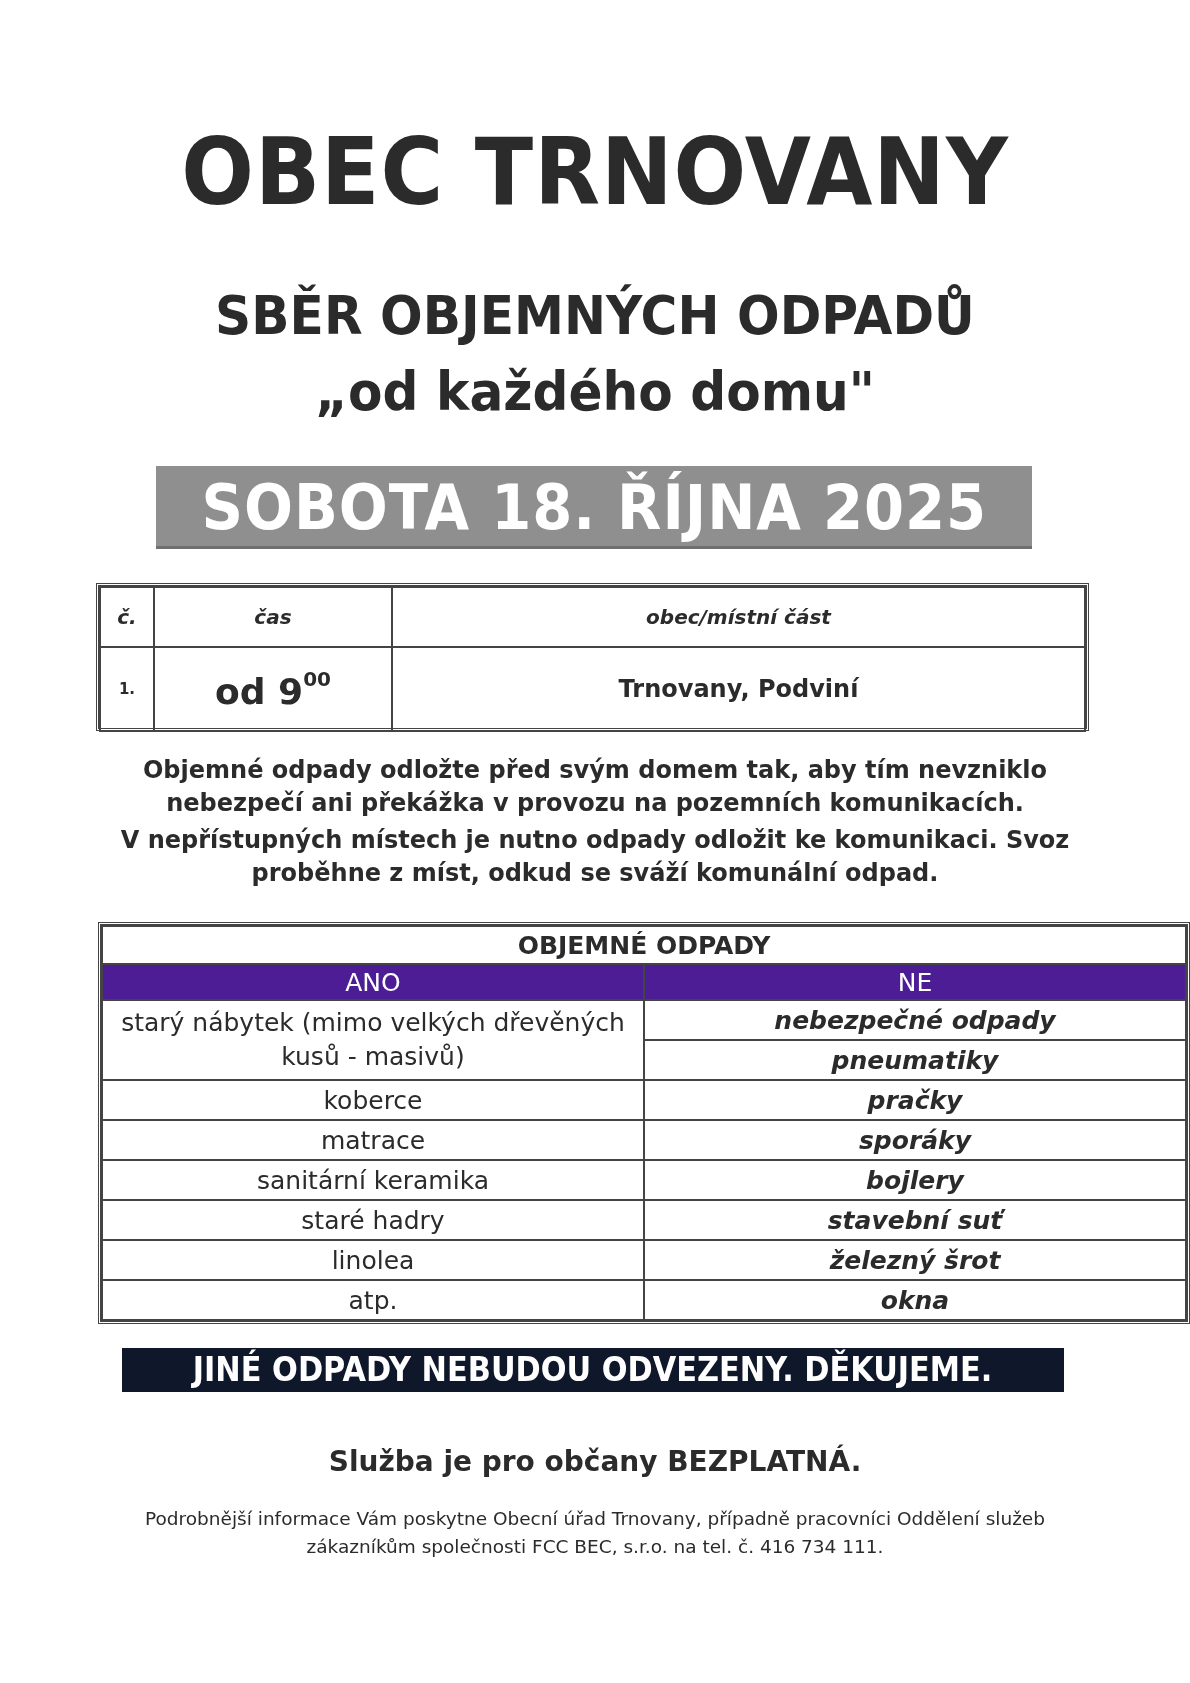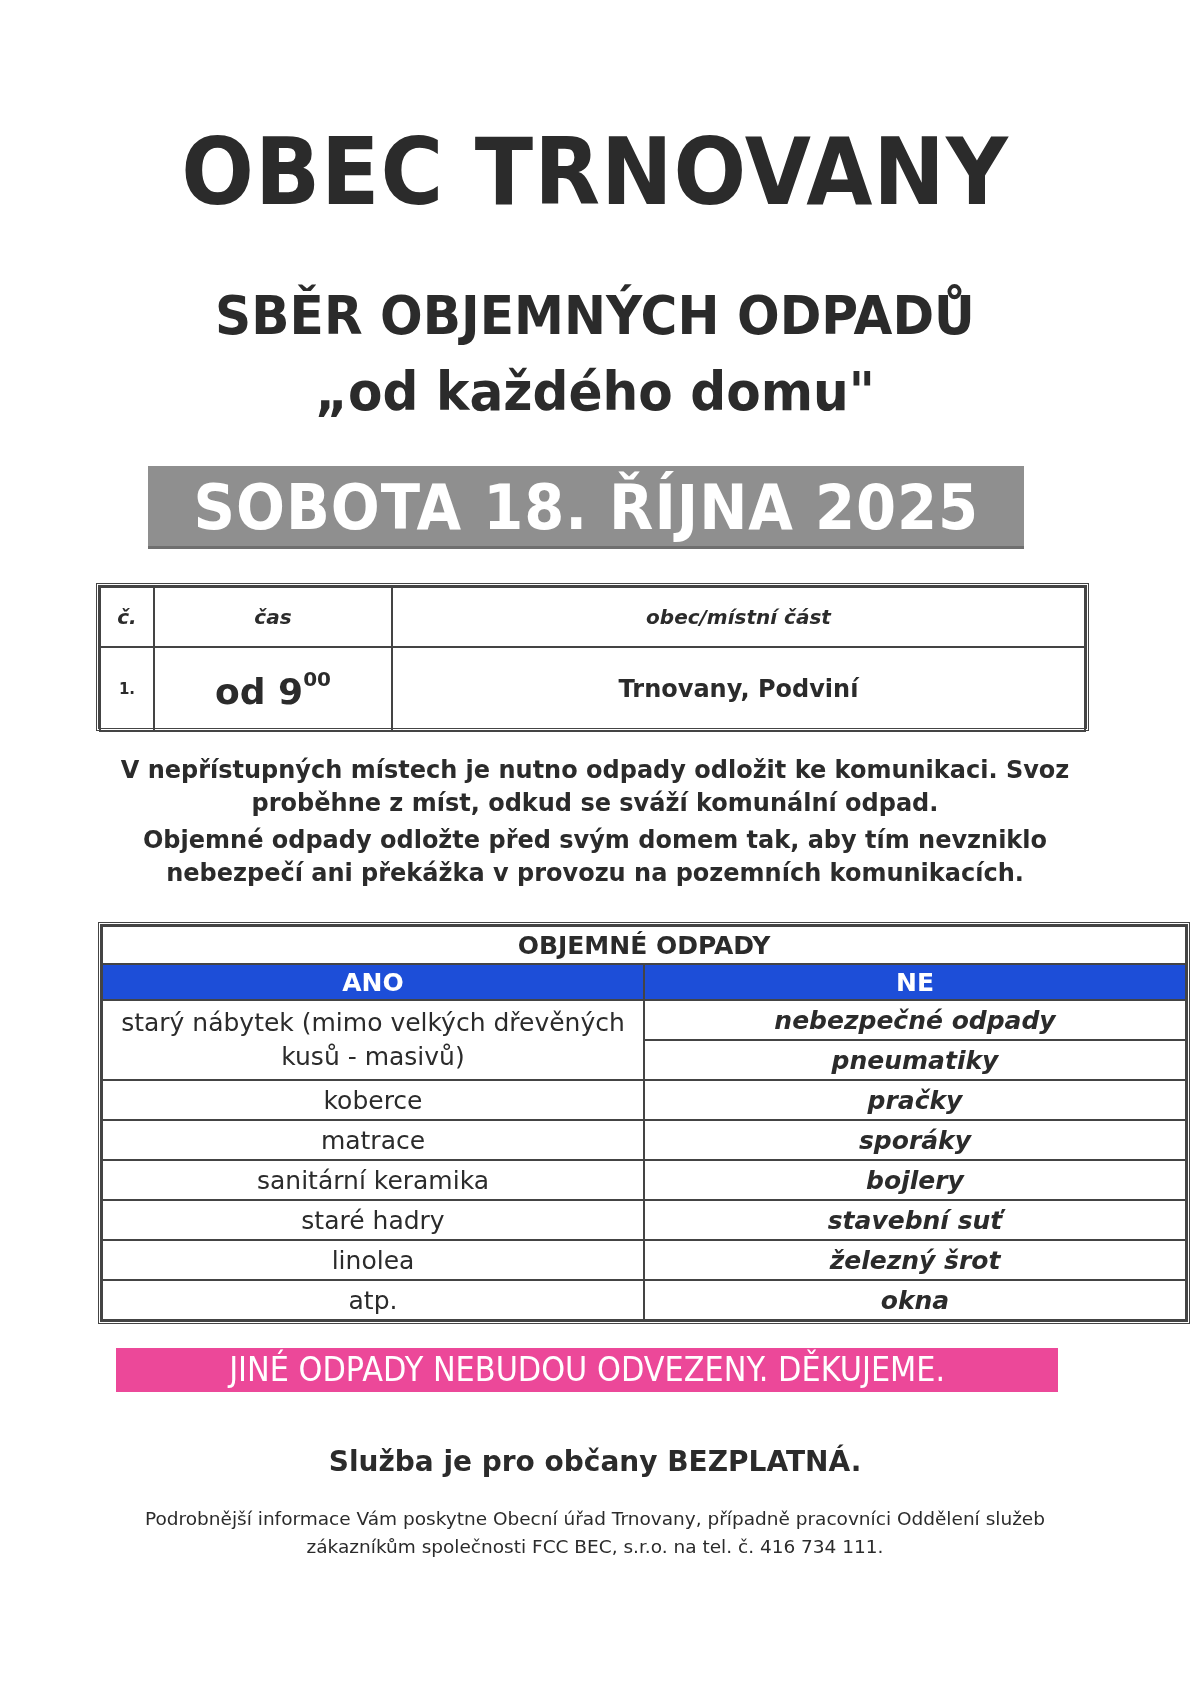--- a/index.html
+++ b/index.html
@@ -16,21 +16,21 @@
     left: 0; width: 1190px; top: 280px;
     font-size: 54px; font-weight: bold; line-height: 72px;
     transform: scaleX(0.93);
   }
   .subtitle2 {
     left: 0; width: 1190px; top: 356px;
     font-size: 54px; font-weight: bold; line-height: 72px;
     transform: scaleX(0.93);
   }
   .date-banner {
-    left: 148px; top: 466px; width: 876px; height: 83px;
+    left: 156px; top: 466px; width: 876px; height: 83px;
     background: #8f8f8f; color: #ffffff;
     font-size: 62px; font-weight: bold; line-height: 83px;
     text-align: center; letter-spacing: 1px; white-space: nowrap;
     box-shadow: inset 0 -3px 0 #6f6f6f;
   }
   .date-banner span { display: inline-block; transform: scaleX(0.93); }
 
   
   .sched {
     left: 96px; top: 583px; width: 993px; height: 148px;
@@ -54,29 +54,29 @@
   .instructions p { margin: 0 0 4px 0; }
 
   
   .waste {
     left: 98px; top: 922px; width: 1092px;
     border: 3px double #444; box-sizing: border-box;
   }
   .waste table { border-collapse: collapse; width: 100%; }
   .waste td { border: 2px solid #444; text-align: center; padding: 0; }
   .waste .caption td { height: 36px; font-weight: bold; font-size: 25px; background: #fff; }
-  .waste .colhdr td { height: 34px; background: #1d4ed8; color: #fff; font-weight: bold; font-size: 25px; }
+  .waste .colhdr td { height: 34px; background: #4c1d95; color: #fff; font-weight: normal; font-size: 25px; }
   .waste .cell-yes { font-size: 25px; height: 38px; width: 50%; font-family: "DejaVu Sans", sans-serif; }
   .waste .cell-no { font-size: 25px; height: 38px; font-weight: bold; font-style: italic; }
   .waste .span2 { line-height: 34px; }
 
   .closing-banner {
-    left: 116px; top: 1348px; width: 942px; height: 44px;
-    background: #ec4899; color: #ffffff; text-align: center;
-    font-size: 33px; font-weight: normal; line-height: 44px; white-space: nowrap;
+    left: 122px; top: 1348px; width: 942px; height: 44px;
+    background: #0f172a; color: #ffffff; text-align: center;
+    font-size: 33px; font-weight: bold; line-height: 44px; white-space: nowrap;
   }
   .closing-banner span { display: inline-block; transform: scaleX(0.92); }
 
   .free {
     left: 0; width: 1190px; top: 1442px;
     font-size: 28px; font-weight: bold; line-height: 40px;
   }
   .footer {
     left: 100px; width: 990px; top: 1505px;
     font-size: 18.5px; line-height: 28px;
@@ -104,22 +104,22 @@
     <tr class="row">
       <td class="c1 num">1.</td>
       <td class="c2 time"><span>od 9</span><sup>00</sup></td>
       <td class="place">Trnovany, Podviní</td>
     </tr>
   </tbody>
     </table>
 </div>
 
 <div class="abs instructions center">
+  <p>Objemné odpady odložte před svým domem tak, aby tím nevzniklo nebezpečí ani překážka v provozu na pozemních komunikacích.</p>
   <p>V nepřístupných místech je nutno odpady odložit ke komunikaci. Svoz proběhne z míst, odkud se sváží komunální odpad.</p>
-  <p>Objemné odpady odložte před svým domem tak, aby tím nevzniklo nebezpečí ani překážka v provozu na pozemních komunikacích.</p>
 </div>
 
 <div class="abs waste">
   <table>
     <tbody>
         <tr class="caption">
       <td colspan="2">OBJEMNÉ ODPADY</td>
     </tr>
     <tr class="colhdr">
       <td>ANO</td>

